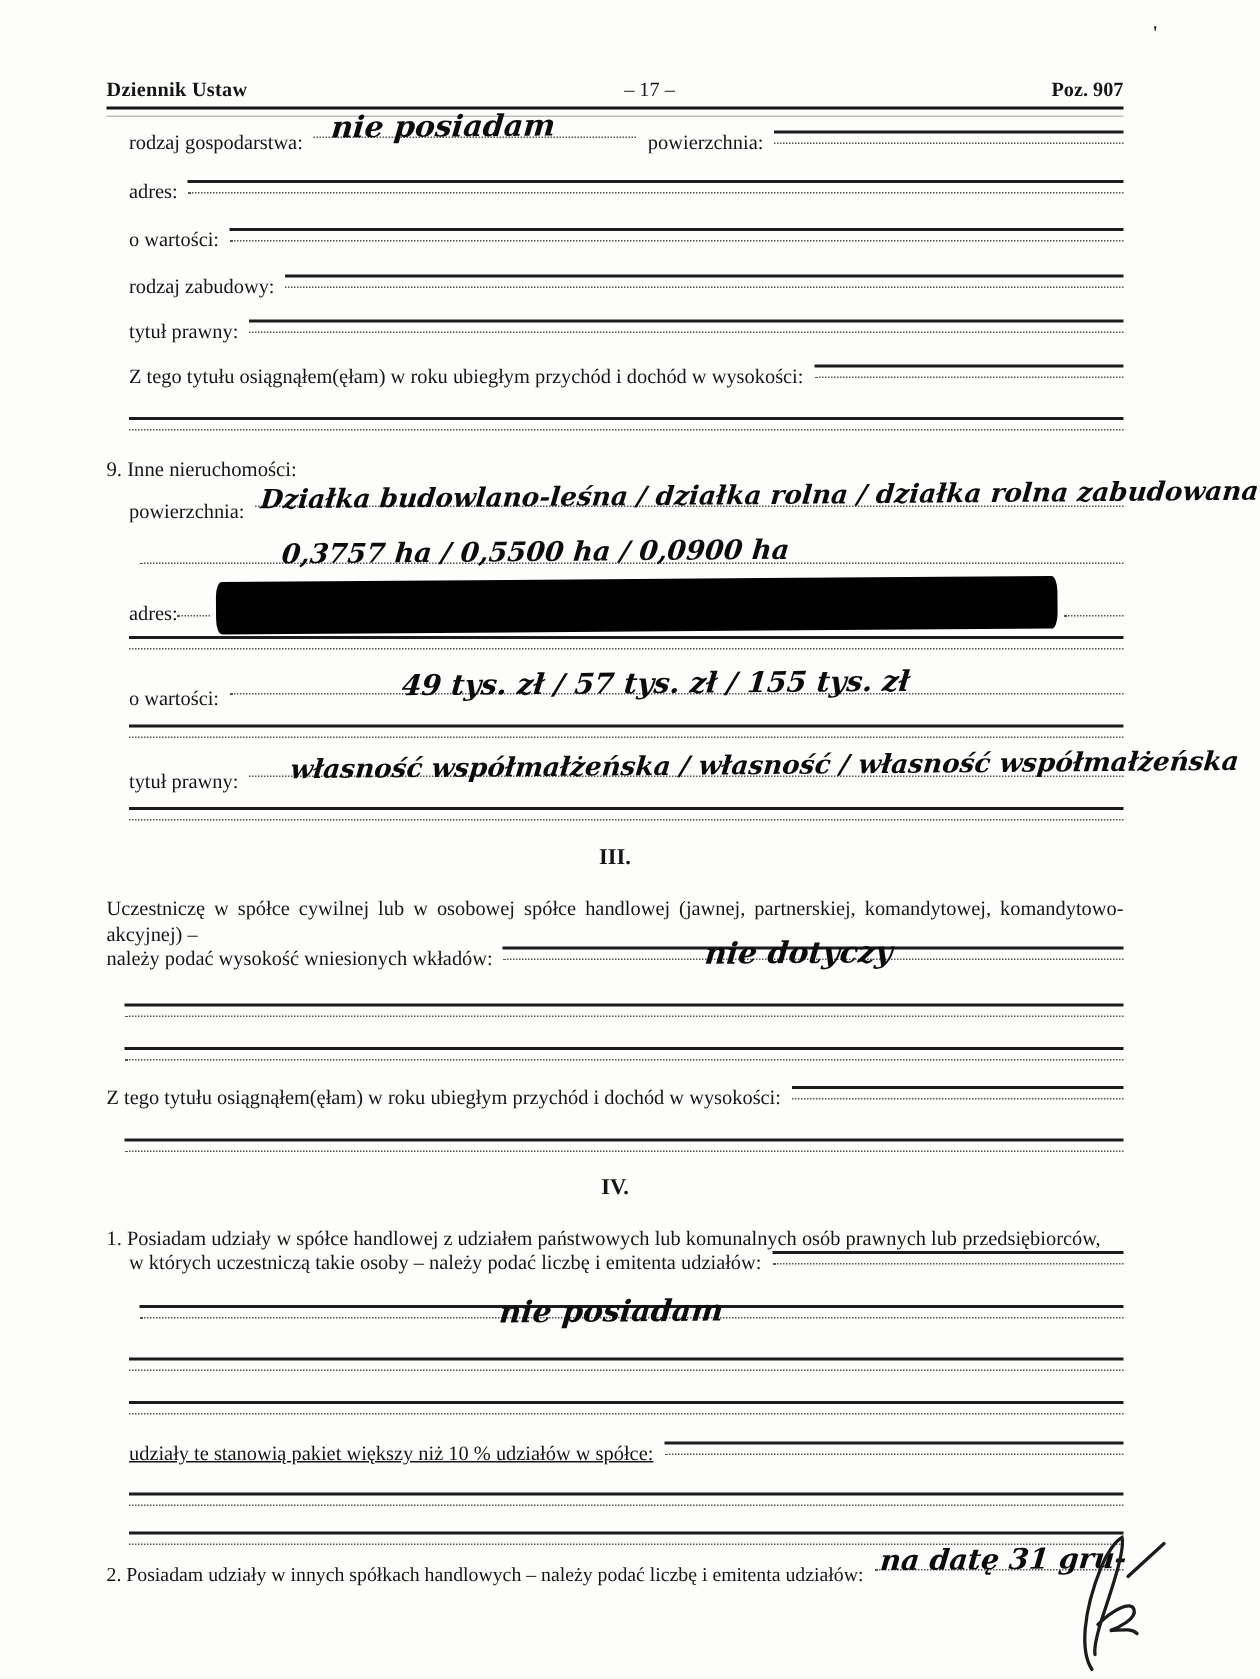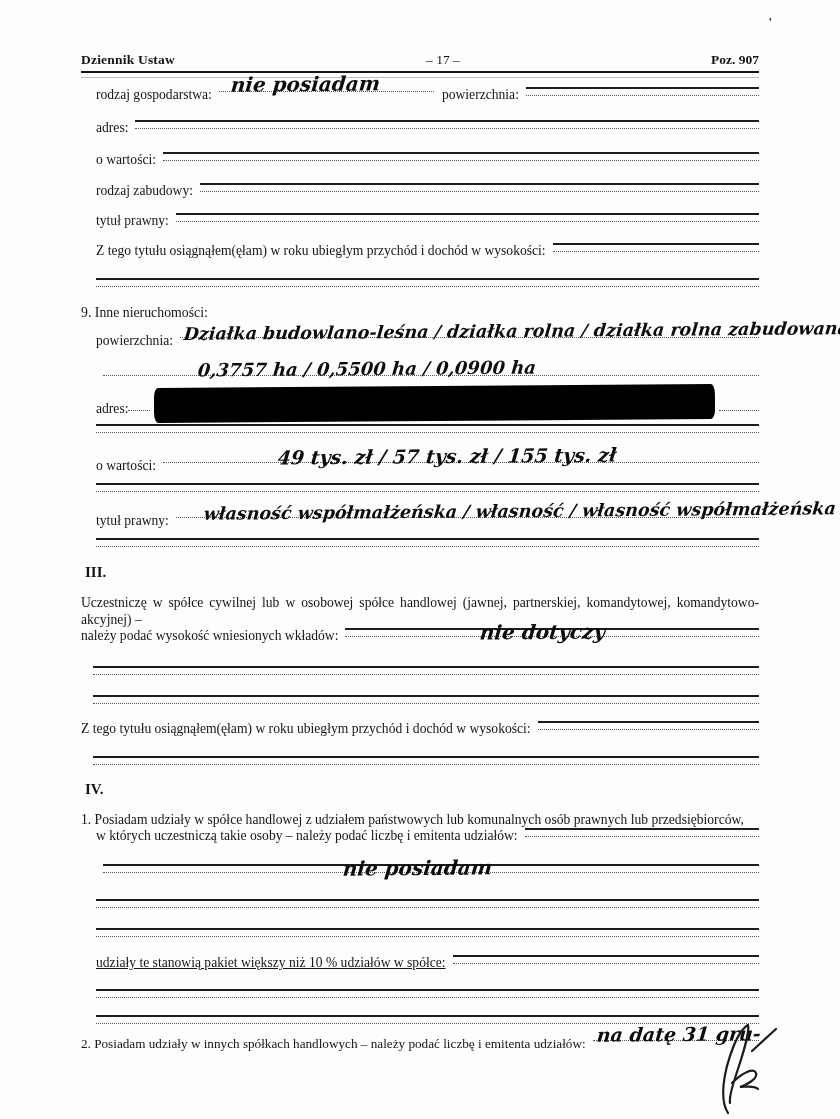--- a/index.html
+++ b/index.html
@@ -1,34 +1,34 @@
 <!DOCTYPE html>
 <html lang="pl"><head>
 <meta charset="utf-8">
 <style>
   html,body{margin:0;padding:0;background:#e8e8e8;}
   .page{
     width:840px;height:1119px;background:#fdfdfc;position:relative;
     font-family:"Liberation Serif",serif;color:#151515;overflow:hidden;
     box-sizing:border-box;
   }
-  .content{position:absolute;left:81px;top:0;width:678px;}
+  .content{position:absolute;left:71px;top:0;width:678px;}
   .corner-mark{position:absolute;right:68px;top:14px;font-size:13px;font-weight:bold;color:#222;}
 
   
   .hdr{display:flex;justify-content:space-between;align-items:flex-end;
        margin-top:52px;font-size:13.5px;}
   .hdr .j{font-weight:bold;letter-spacing:.2px;}
   .hdr .p{font-weight:bold;}
   .hdr-rule{border-top:2.5px solid #161616;margin-top:3px;}
   .hdr-rule2{border-top:1px solid rgba(0,0,0,.25);margin-top:4px;}
 
   
   .h-sec{font-size:13.8px;margin:0;}
-  .h-roman{font-size:15px;font-weight:bold;margin:4px;}
+  .h-roman{font-size:15px;font-weight:bold;margin:16px;text-align:center;}
   .para{font-size:13.6px;line-height:17px;text-align:justify;}
 
   
   .row{display:flex;align-items:flex-start;font-size:13.6px;line-height:16px;}
   .lbl{white-space:nowrap;}
   .fill{flex:1;height:6px;margin-left:7px;margin-bottom:2px;position:relative;
         border-top:2.2px solid #1d1d1d;border-bottom:1.6px dotted #555;}
   .fill.dots{border-top:none;height:4px;}
   .rule-full{height:6px;border-top:2.4px solid #1c1c1c;border-bottom:1.6px dotted #555;}
 

